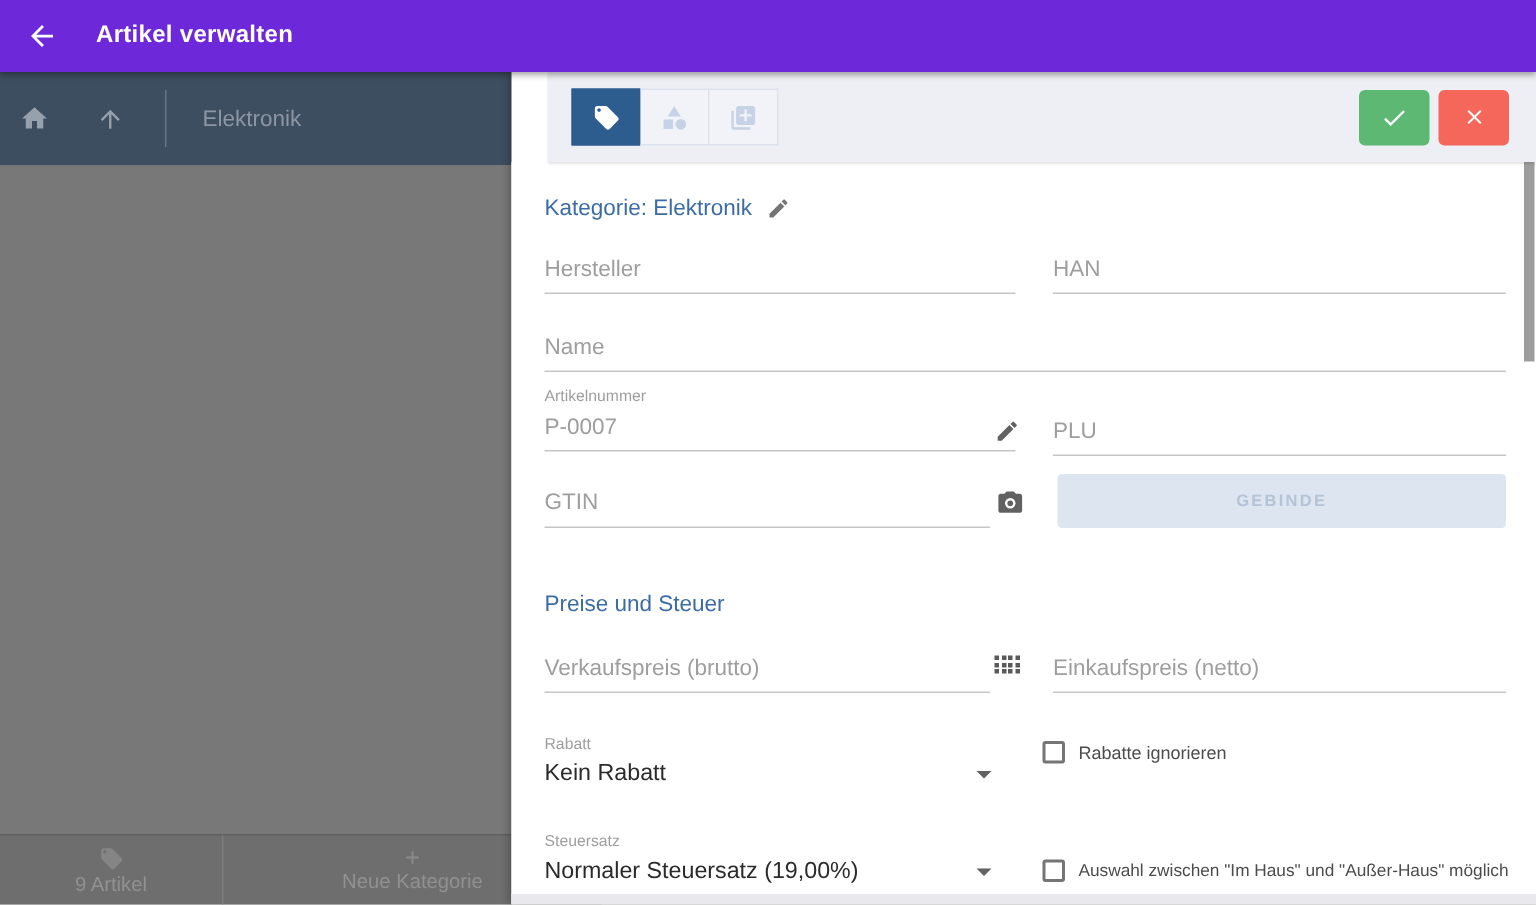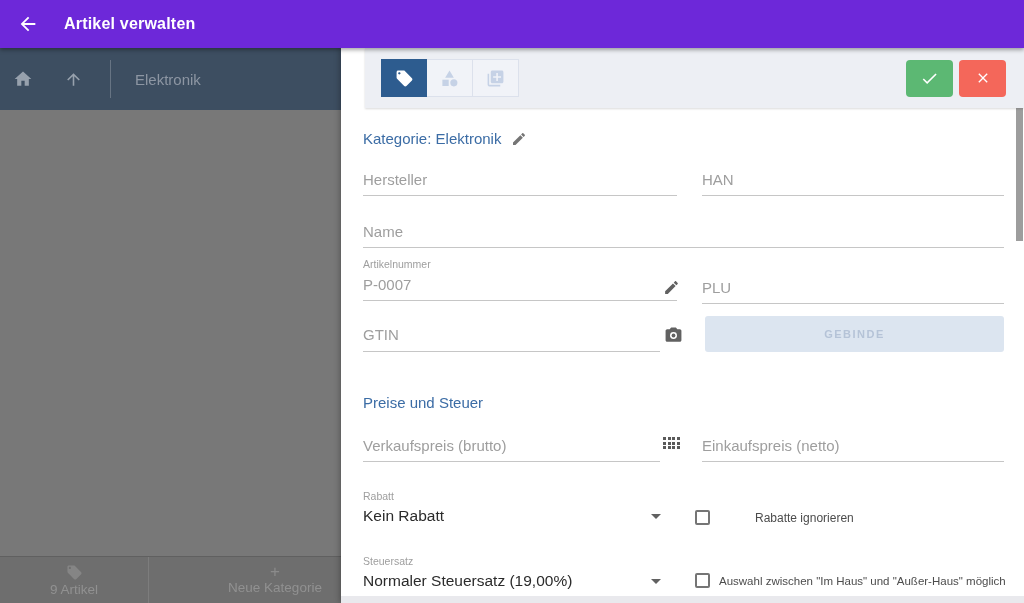--- a/index.html
+++ b/index.html
@@ -220,21 +220,21 @@
     <div class="row blue-heading" style="top:286px;">
       <span>Preise und Steuer</span>
     </div>
 
     <div class="row" style="top:382px; height:48px;">
       <div style="cursor:pointer;">
         <div class="tiny-label">Rabatt</div>
         <div class="select-value">Kein Rabatt</div>
       </div>
       <span class="caret" style="left:288px; top:24px;"></span>
-      <div class="check-group" style="top:20px;gap:36px;">
+      <div class="check-group" style="top:4px;">
         <span class="cb"></span>
         <span class="cb-label" style="font-size:12px;">Rabatte ignorieren</span>
       </div>
     </div>
 
     <div class="row" style="top:447px; height:48px;">
       <div style="cursor:pointer;">
         <div class="tiny-label">Steuersatz</div>
         <div class="select-value">Normaler Steuersatz (19,00%)</div>
       </div>

